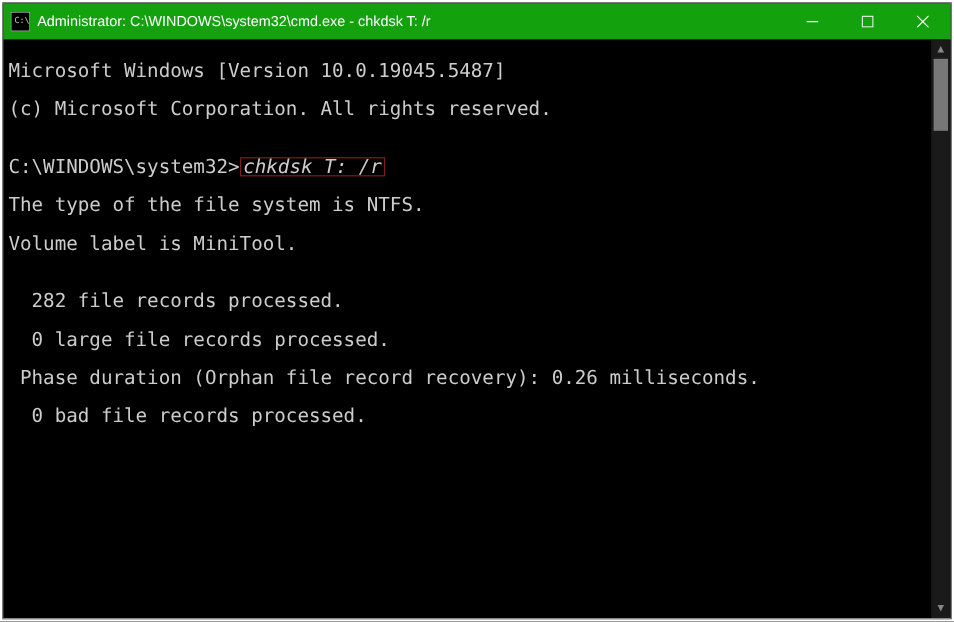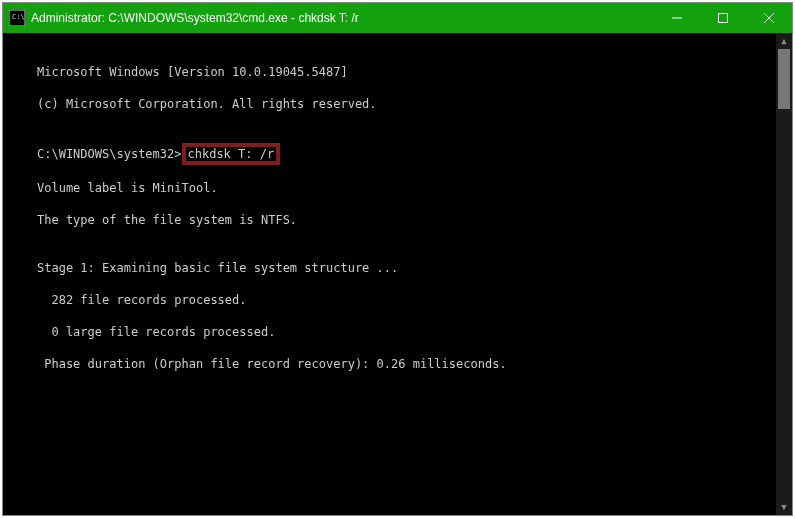--- a/index.html
+++ b/index.html
@@ -60,35 +60,35 @@
       cursor: pointer;
     }
     .terminal-wrap {
       flex: 1;
       display: flex;
       background: #000;
       overflow: hidden;
     }
     .terminal {
       flex: 1;
-      padding: 15px 4px 2px 4px;
+      padding: 2px 4px 2px 4px;
       color: #cccccc;
-      font-size: 12px;
+      font-size: 16px;
       line-height: 16px;
       white-space: pre;
       overflow: hidden;
-      margin-left: 30px;
     }
     .terminal .line { white-space: pre; }
     .highlight {
-      border: 4px solid #7f1d1d;
+      border: 1px solid #7f1d1d;
       padding: 0 2px;
       margin: -1px 0;
       display: inline-block;
       line-height: 14px;
+      font-style: italic;
     }
     .scrollbar {
       width: 16px;
       background: #1a1a1a;
       position: relative;
     }
     .scrollbar .track {
       position: absolute;
       top: 16px;
       bottom: 16px;
@@ -147,27 +147,27 @@
       </div>
     </div>
   </div>
 
   <div class="terminal-wrap">
     <div class="terminal">
 <div class="line">Microsoft Windows [Version 10.0.19045.5487]</div>
 <div class="line">(c) Microsoft Corporation. All rights reserved.</div>
 <div class="line"></div>
 <div class="line"><span>C:\WINDOWS\system32&gt;</span><span class="highlight">chkdsk T: /r</span></div>
+<div class="line">The type of the file system is NTFS.</div>
 <div class="line">Volume label is MiniTool.</div>
-<div class="line">The type of the file system is NTFS.</div>
 <div class="line"></div>
-<div class="line">Stage 1: Examining basic file system structure ...</div>
 <div class="line">  282 file records processed.</div>
 <div class="line">  0 large file records processed.</div>
 <div class="line"> Phase duration (Orphan file record recovery): 0.26 milliseconds.</div>
+<div class="line">  0 bad file records processed.</div>
 <div class="line"></div>
 
 
 
 
 
 
 
 
 

